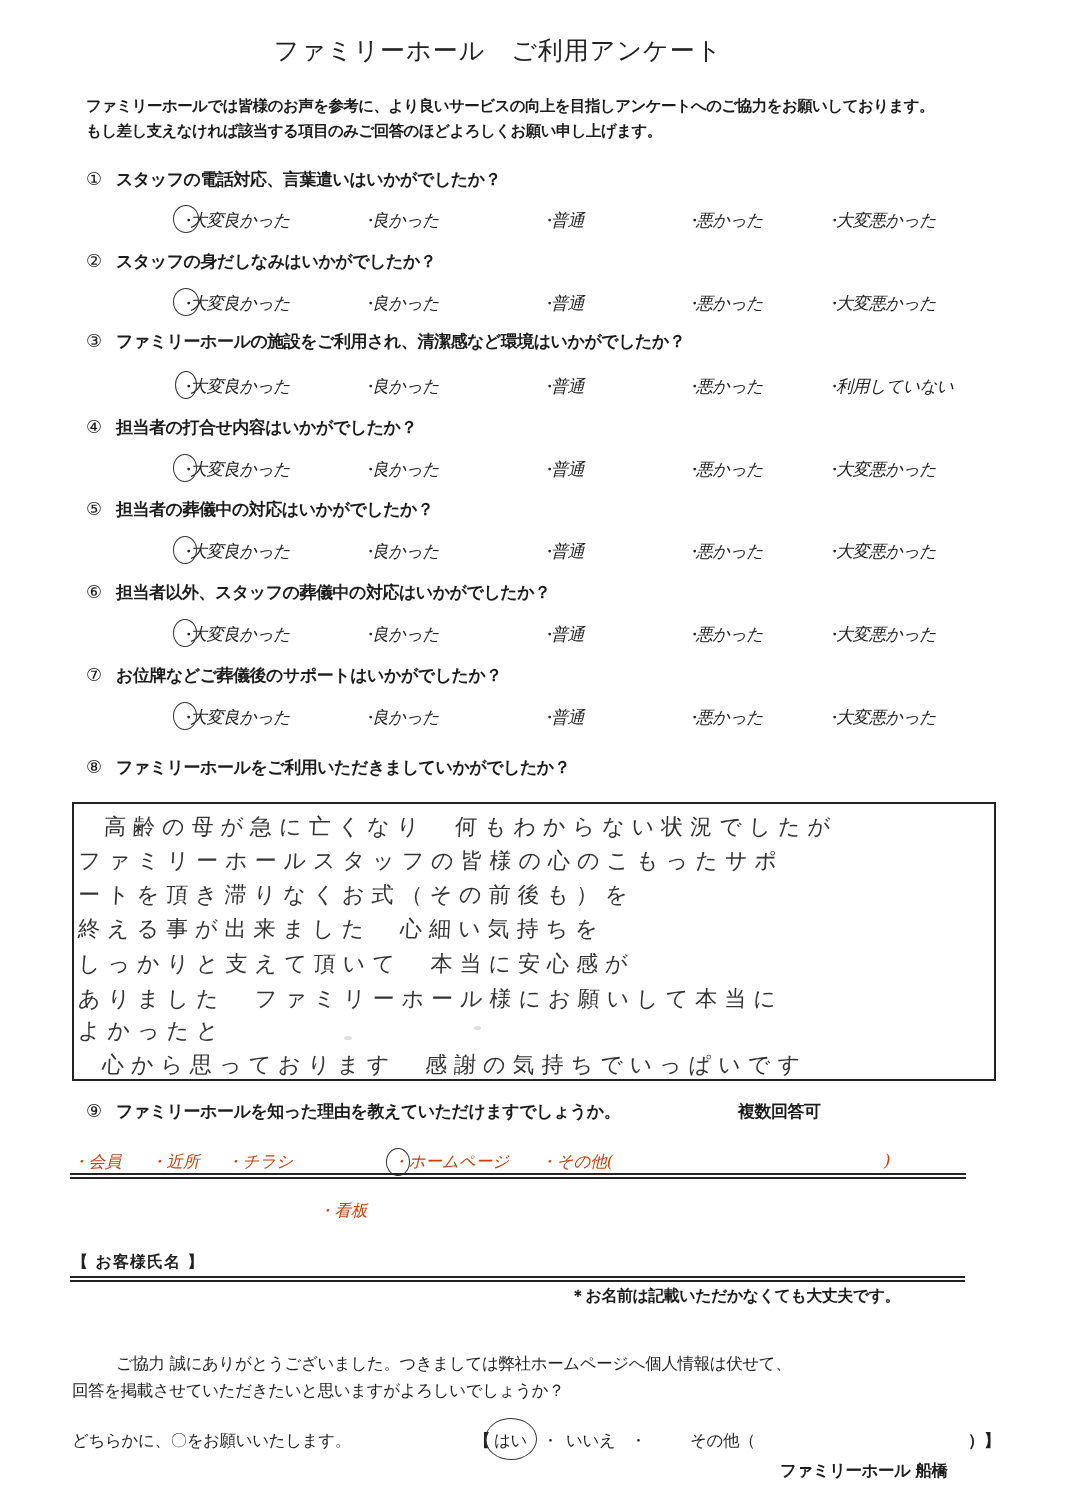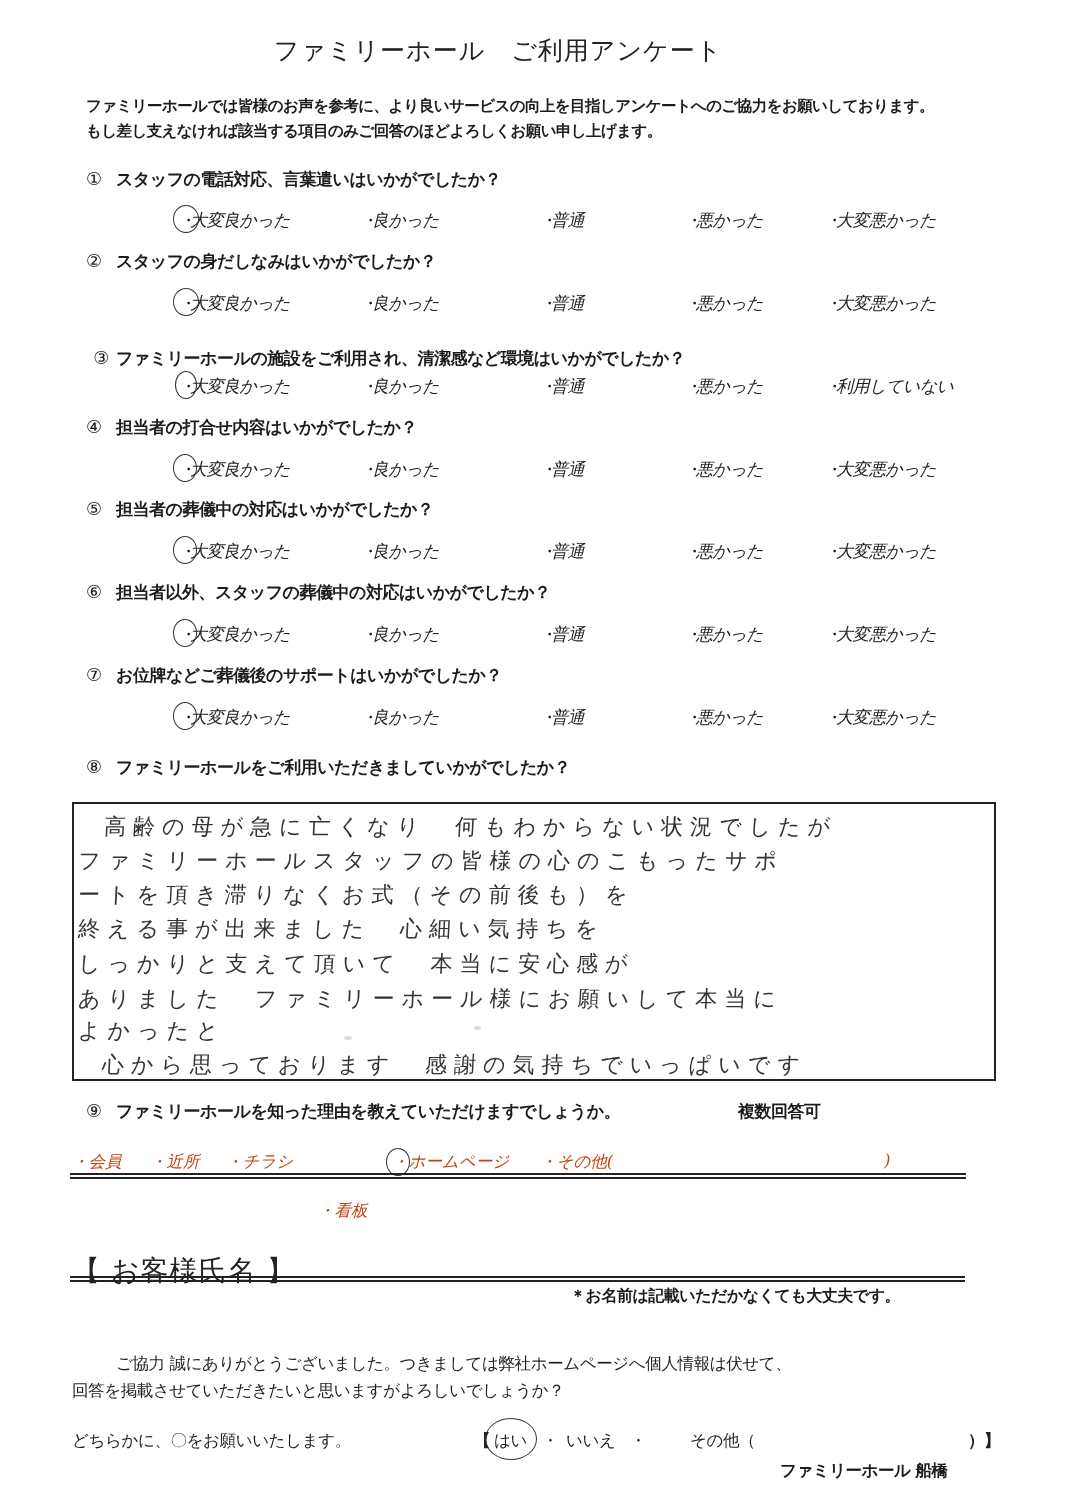--- a/index.html
+++ b/index.html
@@ -13,21 +13,21 @@
   .q { left: 86px; font-size: 17px; font-weight: bold; letter-spacing: -0.5px; color: #1c1c1c; }
   .q .num { display: inline-block; width: 30px; font-weight: normal; font-size: 18px; }
   .opt { font-family: "DejaVu Serif", "Liberation Serif", serif; font-style: italic; font-size: 17px; color: #222; letter-spacing: -0.5px; }
   .opt .dot { display: inline-block; width: 10px; text-align: center; font-style: normal; }
   .circle { position: absolute; border: 1.4px solid #333; border-radius: 50%; }
   .comment-box { position: absolute; left: 72px; top: 802px; width: 924px; height: 279px; border: 2px solid #222; box-sizing: border-box; }
   .hw { position: absolute; left: 30px; font-family: "DejaVu Sans", sans-serif; font-size: 22px; font-weight: 300; letter-spacing: 7px; color: #333; transform: skewX(-3deg); }
   .smudge { position: absolute; background: #bbb; border-radius: 50%; opacity: 0.5; }
   .dbl-line { position: absolute; border-top: 2px solid #222; border-bottom: 2px solid #222; height: 2px; }
   .src-opt { font-family: "DejaVu Serif", "Liberation Serif", serif; font-style: italic; font-size: 16.5px; color: #c2410c; }
-  .bracket-head { left: 72px; top: 1252px; font-size: 28px; font-weight: normal; letter-spacing: 1px; color: #222; }
+  .bracket-head { left: 72px; top: 1252px; font-size: 16px; font-weight: bold; letter-spacing: 1px; color: #222; }
   .small-bold { font-size: 16px; font-weight: bold; letter-spacing: -0.5px; color: #1c1c1c; }
   .body-text { font-size: 16.5px; letter-spacing: -0.4px; color: #1f1f1f; }
 </style>
 </head>
 <body>
 
 <div class="abs title">ファミリーホール　ご利用アンケート</div>
 
 <div class="abs intro" style="top:96px;">ファミリーホールでは皆様のお声を参考に、より良いサービスの向上を目指しアンケートへのご協力をお願いしております。</div>
 <div class="abs intro" style="top:121px;">もし差し支えなければ該当する項目のみご回答のほどよろしくお願い申し上げます。</div>
@@ -50,21 +50,21 @@
     <div class="abs opt" style="left:180px; top:292px;"><span class="dot">・</span><span>大変良かった</span></div>
     <div class="circle" style="left:173px; top:288px; width:24px; height:26px;"></div>
     <div class="abs opt" style="left:362px; top:292px;"><span class="dot">・</span><span>良かった</span></div>
     <div class="abs opt" style="left:541px; top:292px;"><span class="dot">・</span><span>普通</span></div>
     <div class="abs opt" style="left:686px; top:292px;"><span class="dot">・</span><span>悪かった</span></div>
     <div class="abs opt" style="left:826px; top:292px;"><span class="dot">・</span><span>大変悪かった</span></div>
   </div>
 </div>
 
 <div>
-  <div class="abs q" style="top:347px;text-align:center;"><span class="num">③</span><span>ファミリーホールの施設をご利用され、清潔感など環境はいかがでしたか？</span></div>
+  <div class="abs q" style="top:330px;"><span class="num">③</span><span>ファミリーホールの施設をご利用され、清潔感など環境はいかがでしたか？</span></div>
   <div>
     <div class="abs opt" style="left:180px; top:375px;"><span class="dot">・</span><span>大変良かった</span></div>
     <div class="circle" style="left:175px; top:371px; width:20px; height:26px;"></div>
     <div class="abs opt" style="left:362px; top:375px;"><span class="dot">・</span><span>良かった</span></div>
     <div class="abs opt" style="left:541px; top:375px;"><span class="dot">・</span><span>普通</span></div>
     <div class="abs opt" style="left:686px; top:375px;"><span class="dot">・</span><span>悪かった</span></div>
     <div class="abs opt" style="left:826px; top:375px;"><span class="dot">・</span><span>利用していない</span></div>
   </div>
 </div>
 

